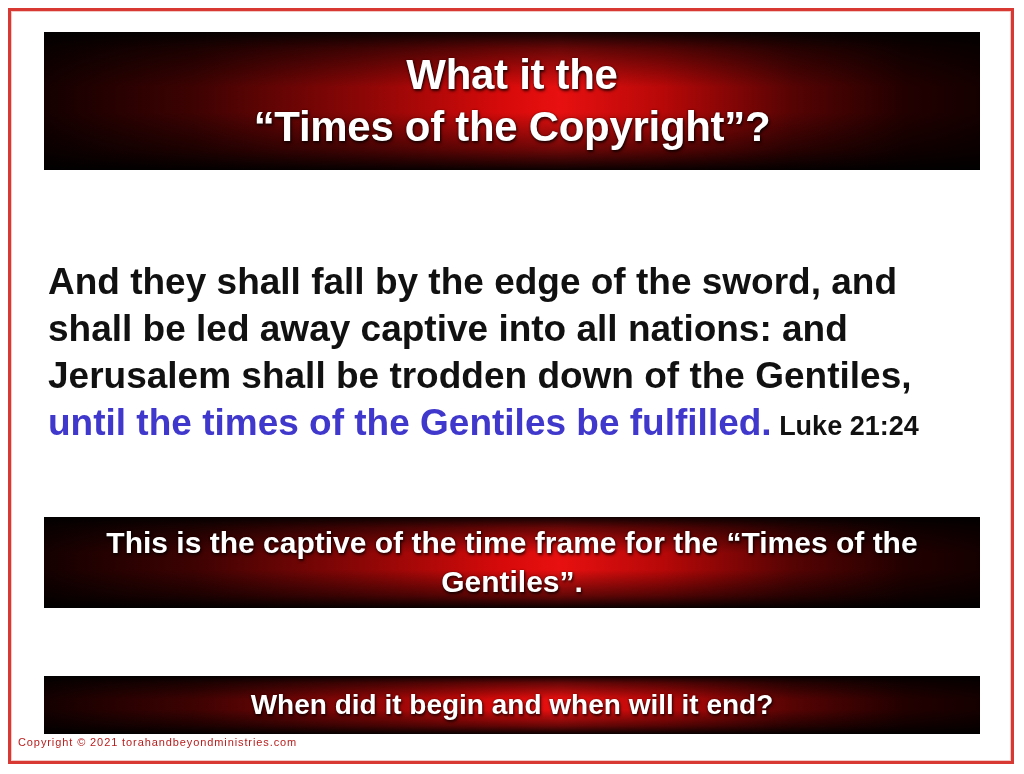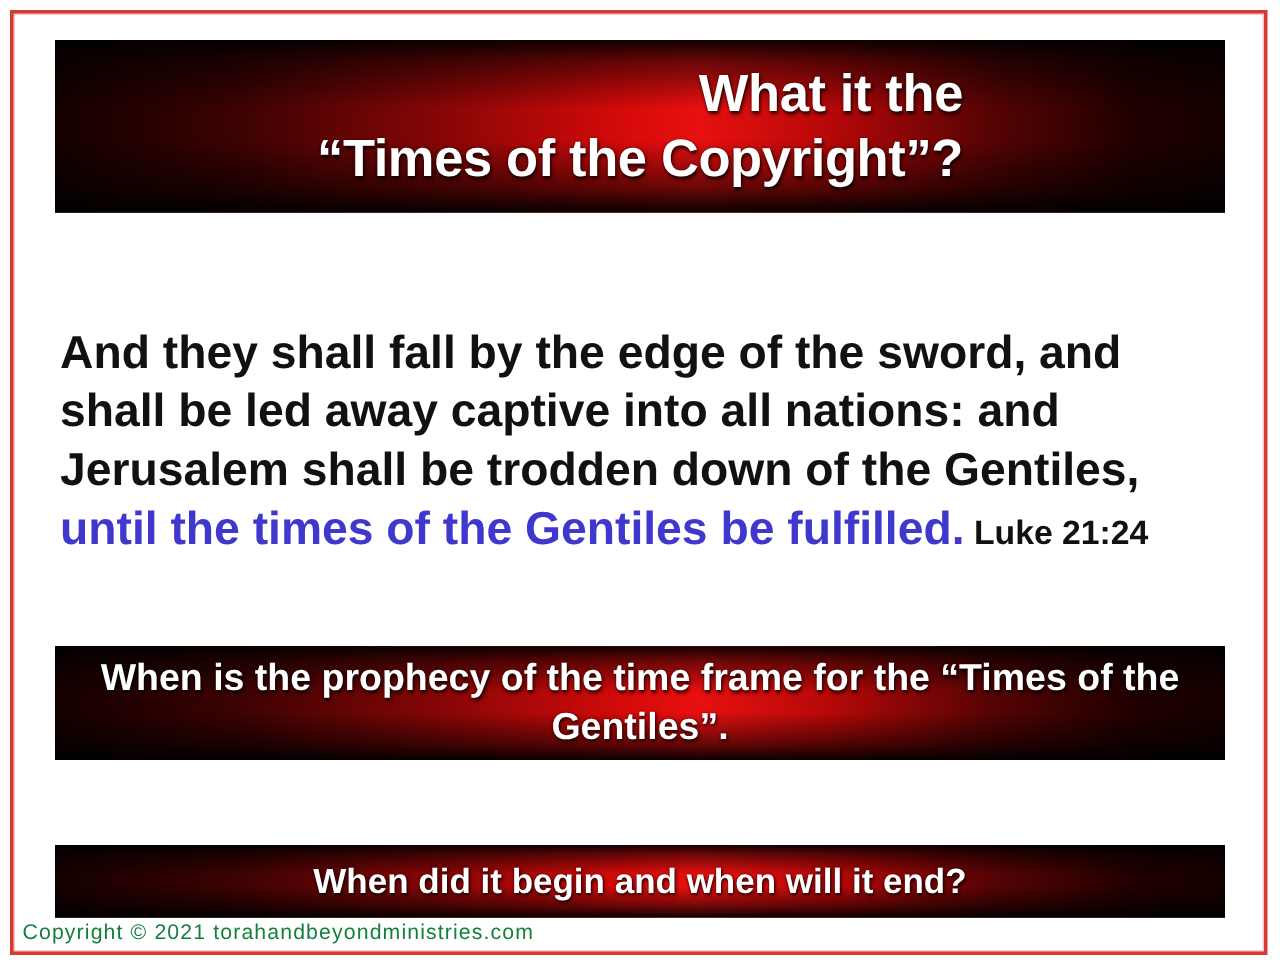--- a/index.html
+++ b/index.html
@@ -72,21 +72,21 @@
 
   #title-banner {
     left: 44px;
     top: 32px;
     width: 936px;
     height: 138px;
     font-size: 42px;
     line-height: 1.24;
     letter-spacing: -0.3px;
   }
-  #title-banner .t-line { display: block; white-space: nowrap; text-align: right; }
+  #title-banner .t-line { display: block; white-space: nowrap; }
 
   #prophecy-banner {
     left: 44px;
     top: 517px;
     width: 936px;
     height: 91px;
     font-size: 30px;
     line-height: 1.28;
     padding: 0 26px;
   }
@@ -120,23 +120,23 @@
   #scripture .ref {
     font-size: 27px;
     color: #111111;
   }
 
   
   #copyright {
     position: absolute;
     left: 18px;
     top: 736px;
-    font-size: 17px;
+    font-size: 11px;
     letter-spacing: 0.9px;
-    color: #15803d;
+    color: #b91c1c;
     white-space: nowrap;
   }
 </style>
 </head>
 <body>
 
 <div class="slide">
 
   <div class="frame"></div>
   <div class="frame-inner"></div>
@@ -146,21 +146,21 @@
       <span class="t-line">What it the</span>
       <span class="t-line">“Times of the Copyright”?</span>
     </div>
   </div>
 
   <div id="scripture">
     <span>And they shall fall by the edge of the sword, and shall be led away captive into all nations: and Jerusalem shall be trodden down of the Gentiles, </span><span class="blue">until the times of the Gentiles be fulfilled.</span><span class="ref"> Luke 21:24</span>
   </div>
 
   <div class="banner" id="prophecy-banner">
-    <span>When is the prophecy of the time frame for the “Times of the Gentiles”.</span>
+    <span>This is the captive of the time frame for the “Times of the Gentiles”.</span>
   </div>
 
   <div class="banner" id="question-banner">
     <span>When did it begin and when will it end?</span>
   </div>
 
   <div id="copyright">Copyright © 2021 torahandbeyondministries.com</div>
 
 </div>
 

